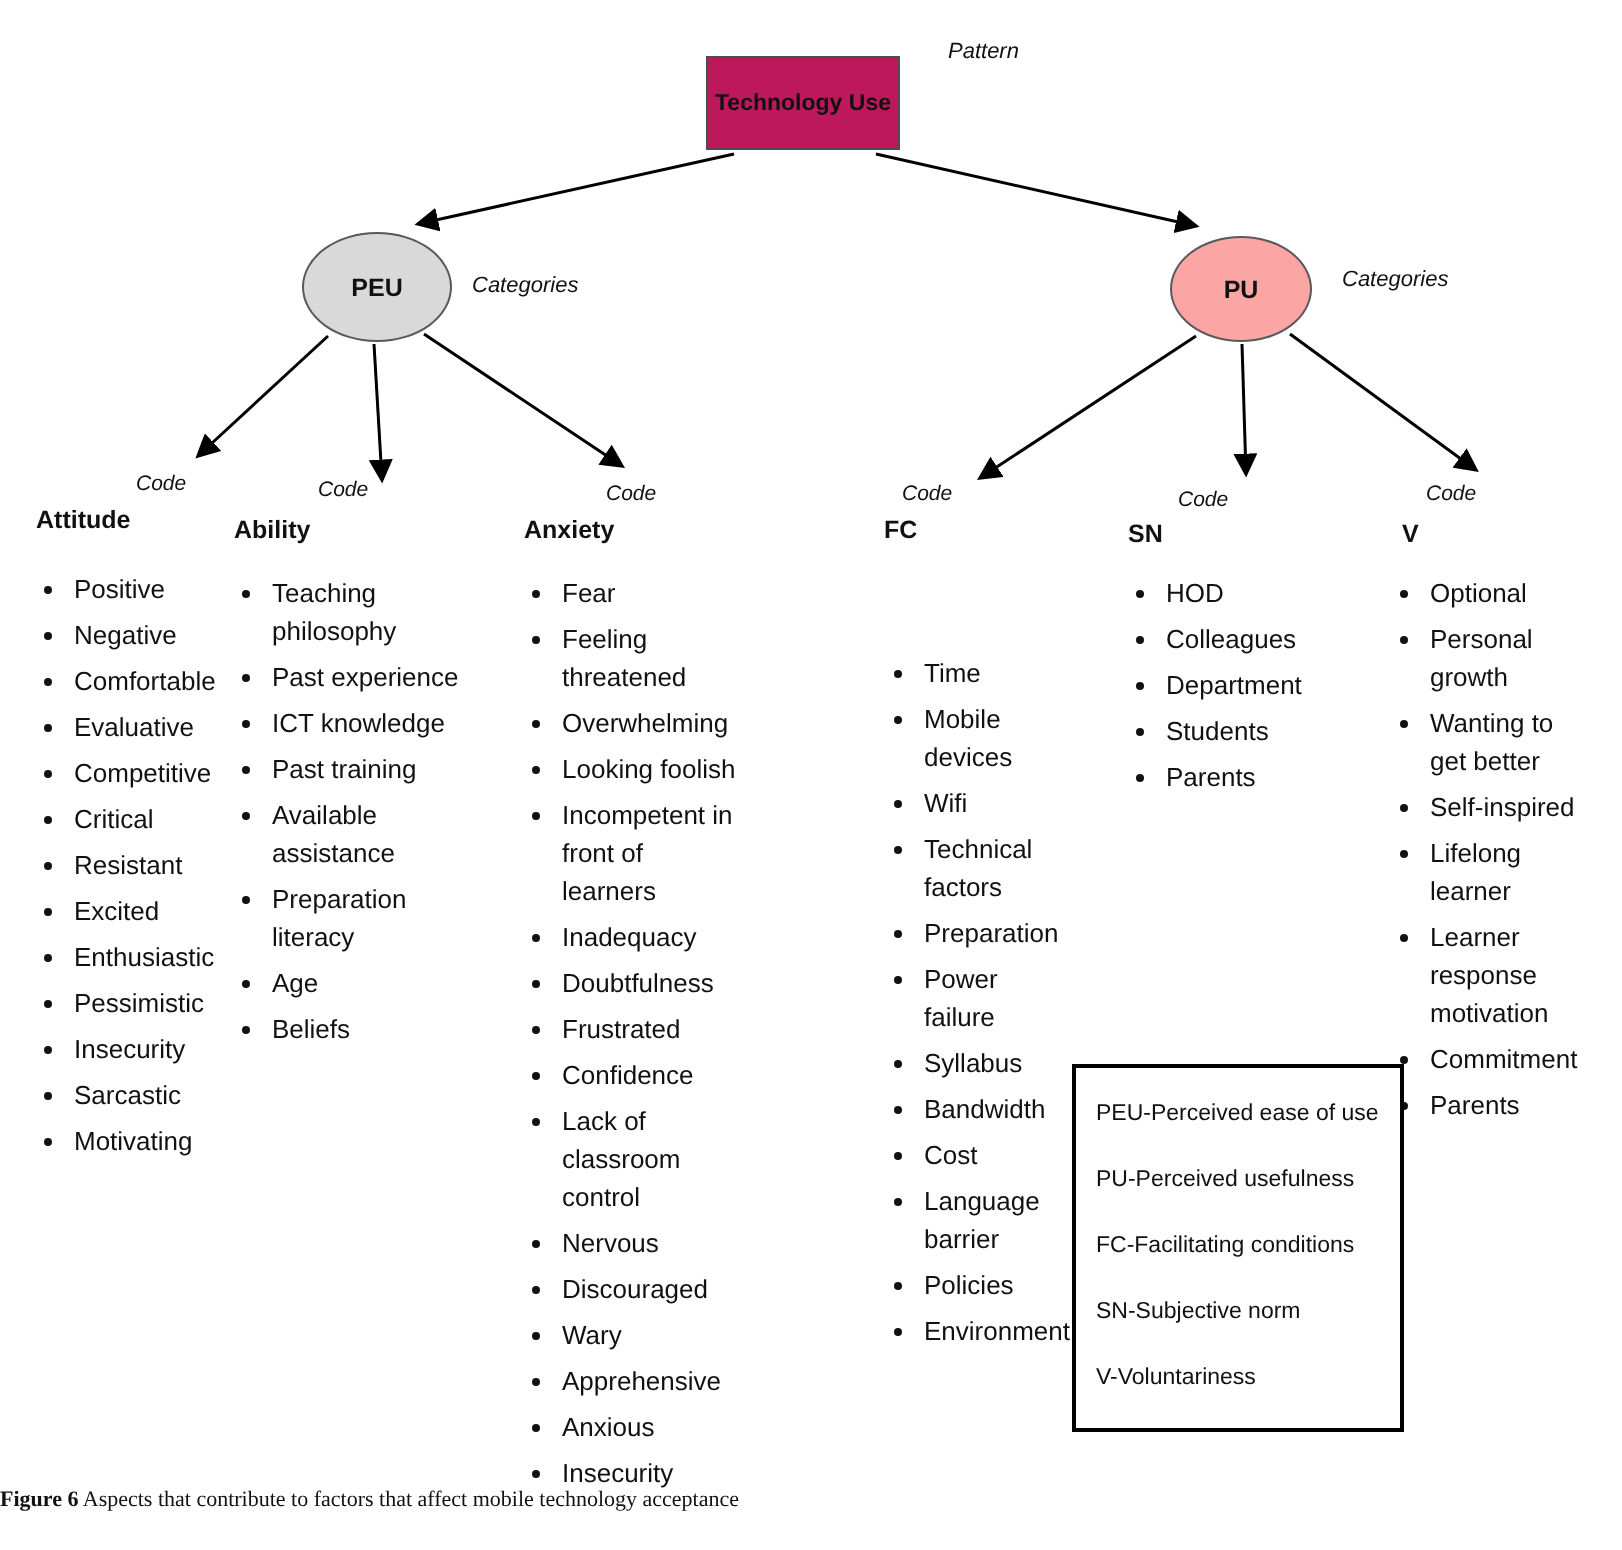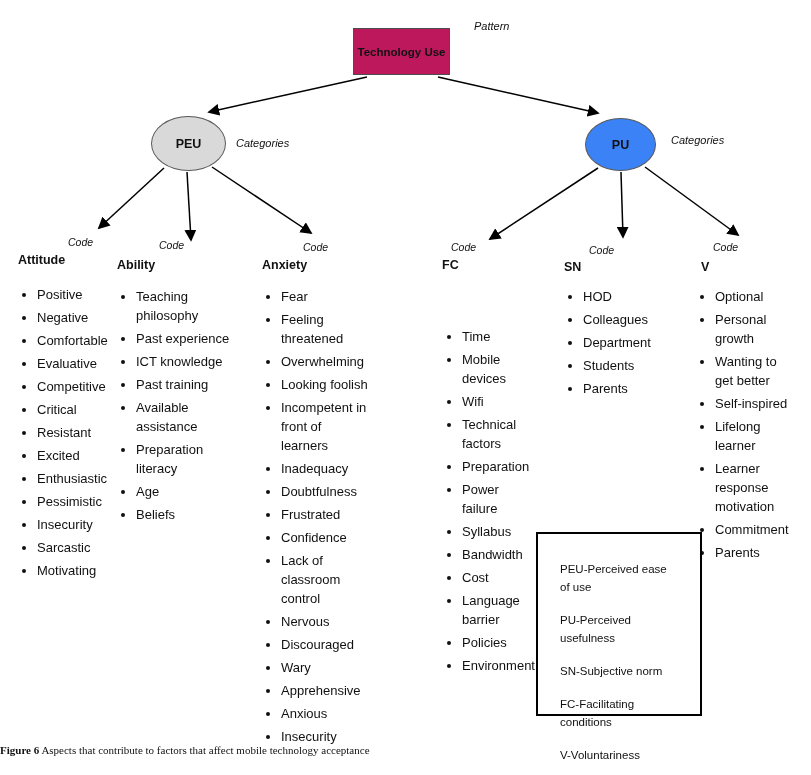--- a/index.html
+++ b/index.html
@@ -53,21 +53,21 @@
   .list.l1 { left: 119px; top: 287px; width: 120px; }
   .list.l2 { left: 264px; top: 287px; width: 106px; }
   .list.l3 { left: 445px; top: 287px; width: 86px; margin-top: 40px; }
   .list.l4 { left: 566px; top: 287px; width: 104px; }
   .list.l5 { left: 698px; top: 287px; width: 90px; }
 
   .legend {
     position: absolute; left: 536px; top: 532px; width: 166px; height: 184px;
     border: 2px solid #000; background: #fff; z-index: 3; padding: 14px 10px;
   }
-  .legend ul { list-style: none; margin: 12px; padding: 0; font-size: 11.5px; }
+  .legend ul { list-style: none; margin: 0; padding: 0; font-size: 11.5px; }
   .legend li { margin-bottom: 15px; line-height: 18px; }
 
   .caption {
     position: absolute; left: 0; right: 0; top: 744px; text-align: left;
     font-family: "Liberation Serif", serif; font-size: 11px; z-index: 2;
   }
 </style>
 </head>
 <body>
 
@@ -92,21 +92,21 @@
   <div class="node-box" style="background-color: #be185d;">
     <span>Technology Use</span>
   </div>
   <span class="ann pattern">Pattern</span>
 
   <div class="ellipse peu" style="background-color: rgb(217, 217, 217);">
     <span>PEU</span>
   </div>
   <span class="ann cat-peu">Categories</span>
 
-  <div class="ellipse pu" style="background-color: #3b82f6;">
+  <div class="ellipse pu" style="background-color: #fca5a5;">
     <span>PU</span>
   </div>
   <span class="ann cat-pu">Categories</span>
 
   <span class="code c0">Code</span>
   <span class="hdr h0">Attitude</span>
   <ul class="list l0">
       <li>Positive</li>
       <li>Negative</li>
       <li>Comfortable</li>
@@ -193,22 +193,22 @@
       <li>Lifelong learner</li>
       <li>Learner response motivation</li>
       <li>Commitment</li>
       <li>Parents</li>
     </ul>
 
   <div class="legend">
     <ul>
         <li>PEU-Perceived ease of use</li>
         <li>PU-Perceived usefulness</li>
+        <li>FC-Facilitating conditions</li>
         <li>SN-Subjective norm</li>
-        <li>FC-Facilitating conditions</li>
         <li>V-Voluntariness</li>
       </ul>
   </div>
 
   <div class="caption">
     <b>Figure 6</b>
     <span>Aspects that contribute to factors that affect mobile technology acceptance</span>
   </div>
 
 </div>

